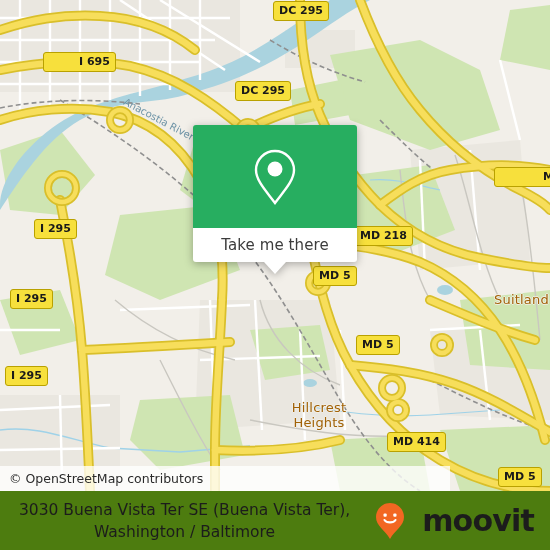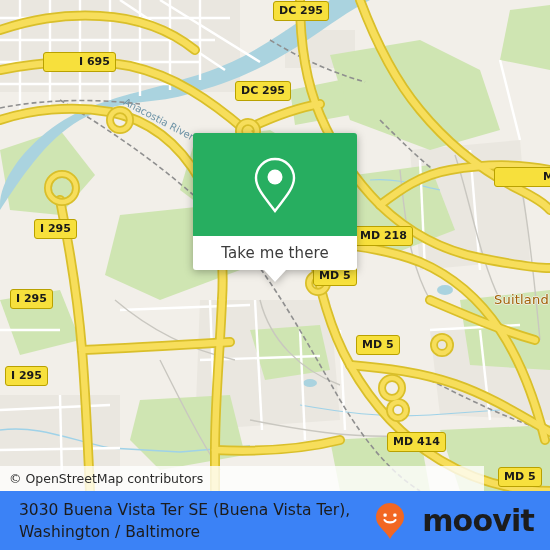--- a/index.html
+++ b/index.html
@@ -76,21 +76,20 @@
     box-sizing: border-box;
   }
 
   
   .popup {
     position: absolute;
     left: 193px;
     top: 125px;
     width: 164px;
     filter: drop-shadow(0 2px 4px rgba(0,0,0,.30));
-    margin-top: 8px;
   }
   .popup-body {
     background: #27ae60;
     height: 103px;
     border-radius: 3px 3px 0 0;
     display: flex;
     align-items: center;
     justify-content: center;
   }
   .popup-pin { display: block; }
@@ -116,45 +115,46 @@
     border-left: 11px solid transparent;
     border-right: 11px solid transparent;
     border-top: 12px solid #ffffff;
   }
 
   
   .attribution {
     position: absolute;
     left: 0;
     top: 466px;
-    width: 484px;
+    width: 450px;
     height: 25px;
     background: rgba(255,255,255,0.78);
     display: flex;
     align-items: center;
     box-sizing: border-box;
     padding-left: 9px;
     color: #2b2b2b;
     font-family: "DejaVu Sans", sans-serif;
     font-size: 12.5px;
   }
 
   
   .footer {
     position: absolute;
     left: 0;
     top: 491px;
     width: 550px;
     height: 59px;
-    background: #3b82f6;
+    background: #4d7c0f;
     display: flex;
     align-items: center;
     justify-content: space-between;
     box-sizing: border-box;
     padding: 0 16px 0 19px;
+    text-align: center;
   }
   .footer-title {
     color: #1c1c1c;
     font-family: "DejaVu Sans", sans-serif;
     font-size: 15.5px;
     line-height: 22px;
     font-weight: normal;
     max-width: 380px;
   }
   .footer-title .line2 { display: block; }
@@ -321,20 +321,21 @@
         <circle cx="318" cy="283" r="9"></circle>
         <circle cx="392" cy="388" r="10"></circle>
         <circle cx="398" cy="410" r="8"></circle>
         <circle cx="442" cy="345" r="8"></circle>
       </g>
     </svg>
 
     <div class="river-label" style="left:127px; top:96px; transform: rotate(28deg);">Anacostia River</div>
 
     <div class="map-label" style="left:494px; top:292px;">Suitland</div>
+    <div class="map-label" style="left:286px; top:400px; width:66px;">Hillcrest<br>Heights</div>
 
     <div class="shield" style="left:273px; top:1px;">DC 295</div>
     <div class="shield" style="left:235px; top:81px;">DC 295</div>
     <div class="shield" style="left:43px; top:52px;padding-left:35px;">I 695</div>
     <div class="shield" style="left:34px; top:219px;">I 295</div>
     <div class="shield" style="left:10px; top:289px;">I 295</div>
     <div class="shield" style="left:5px; top:366px;">I 295</div>
     <div class="shield" style="left:494px; top:167px;padding-left:48px;">MD 4</div>
     <div class="shield" style="left:354px; top:199px;margin-top:27px;">MD 218</div>
     <div class="shield" style="left:313px; top:266px;">MD 5</div>

